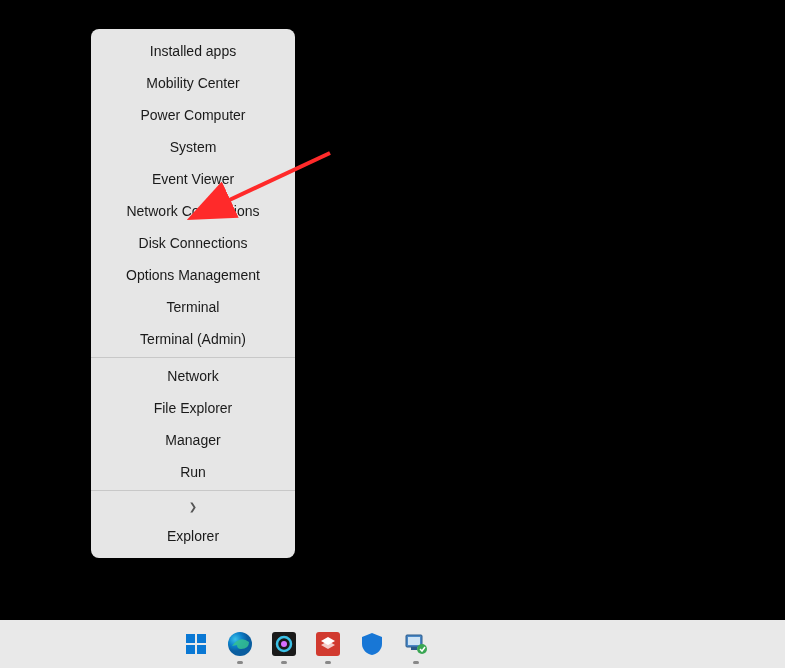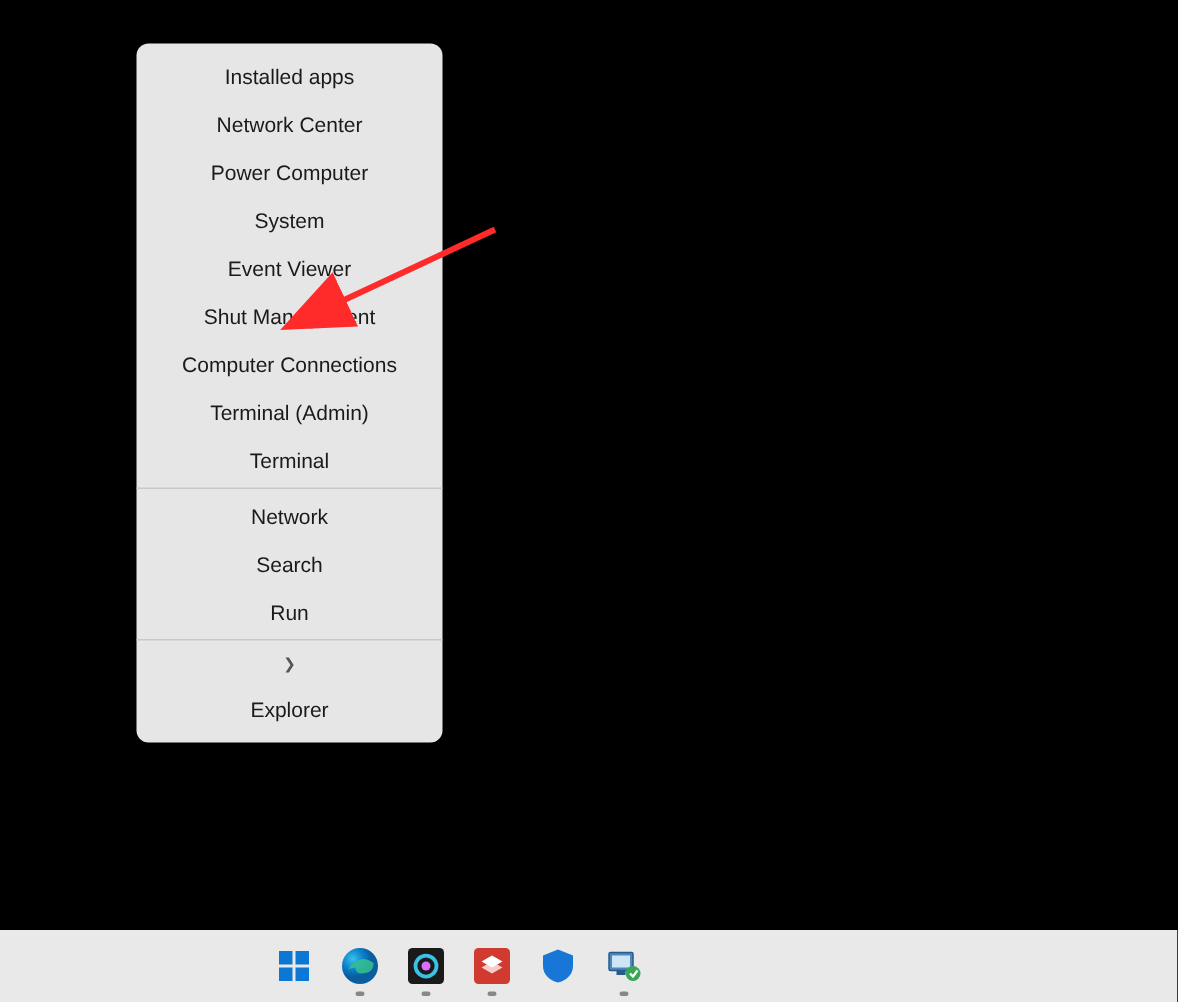--- a/index.html
+++ b/index.html
@@ -85,49 +85,55 @@
     }
   </style>
 </head>
 <body>
 
 <div class="context-menu" id="context-menu">
     <div class="menu-item">
       <span>Installed apps</span>
     </div>
     <div class="menu-item">
-      <span>Network Center</span>
+      <span>Mobility Center</span>
     </div>
     <div class="menu-item">
       <span>Power Computer</span>
     </div>
     <div class="menu-item">
       <span>System</span>
     </div>
     <div class="menu-item">
       <span>Event Viewer</span>
     </div>
     <div class="menu-item">
-      <span>Shut Management</span>
-    </div>
-    <div class="menu-item">
-      <span>Computer Connections</span>
+      <span>Network Connections</span>
+    </div>
+    <div class="menu-item">
+      <span>Disk Connections</span>
+    </div>
+    <div class="menu-item">
+      <span>Options Management</span>
+    </div>
+    <div class="menu-item">
+      <span>Terminal</span>
     </div>
     <div class="menu-item">
       <span>Terminal (Admin)</span>
     </div>
-    <div class="menu-item">
-      <span>Terminal</span>
-    </div>
     <div class="menu-separator"></div>
     <div class="menu-item">
       <span>Network</span>
     </div>
     <div class="menu-item">
-      <span>Search</span>
+      <span>File Explorer</span>
+    </div>
+    <div class="menu-item">
+      <span>Manager</span>
     </div>
     <div class="menu-item">
       <span>Run</span>
     </div>
     <div class="menu-separator"></div>
     <div class="menu-item">
       <span class="chevron">❯</span>
     </div>
     <div class="menu-item">
       <span>Explorer</span>

